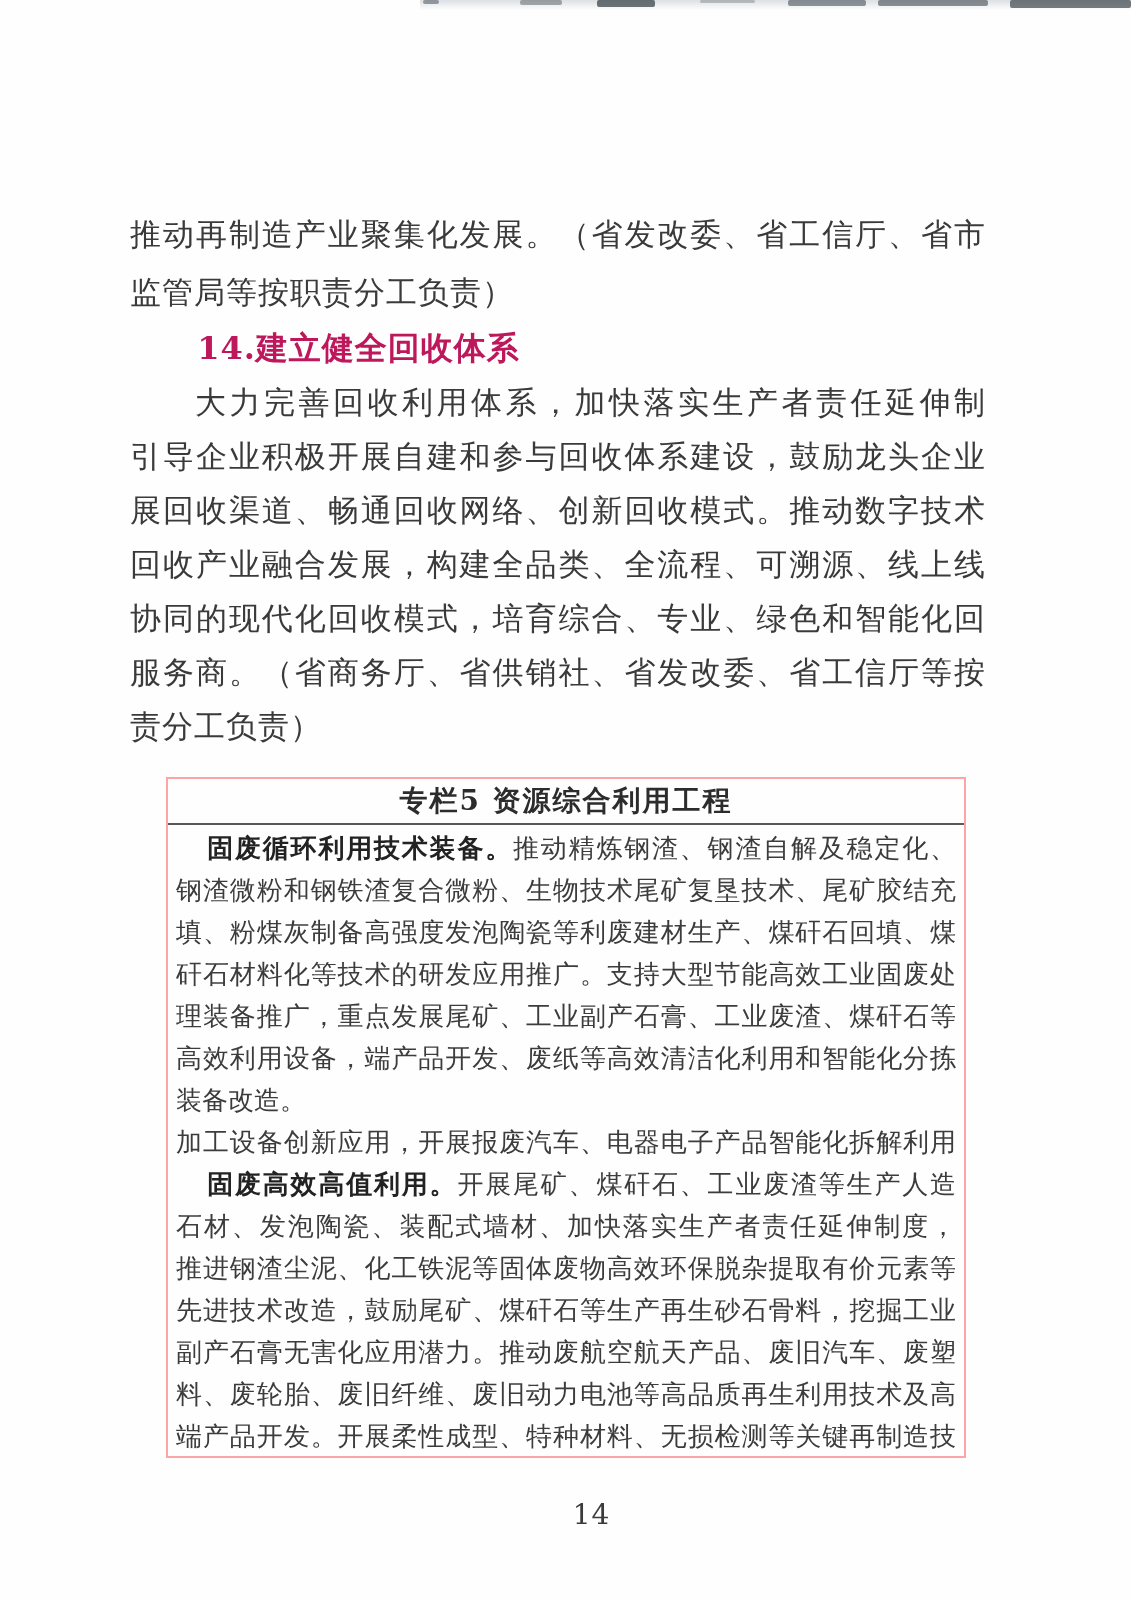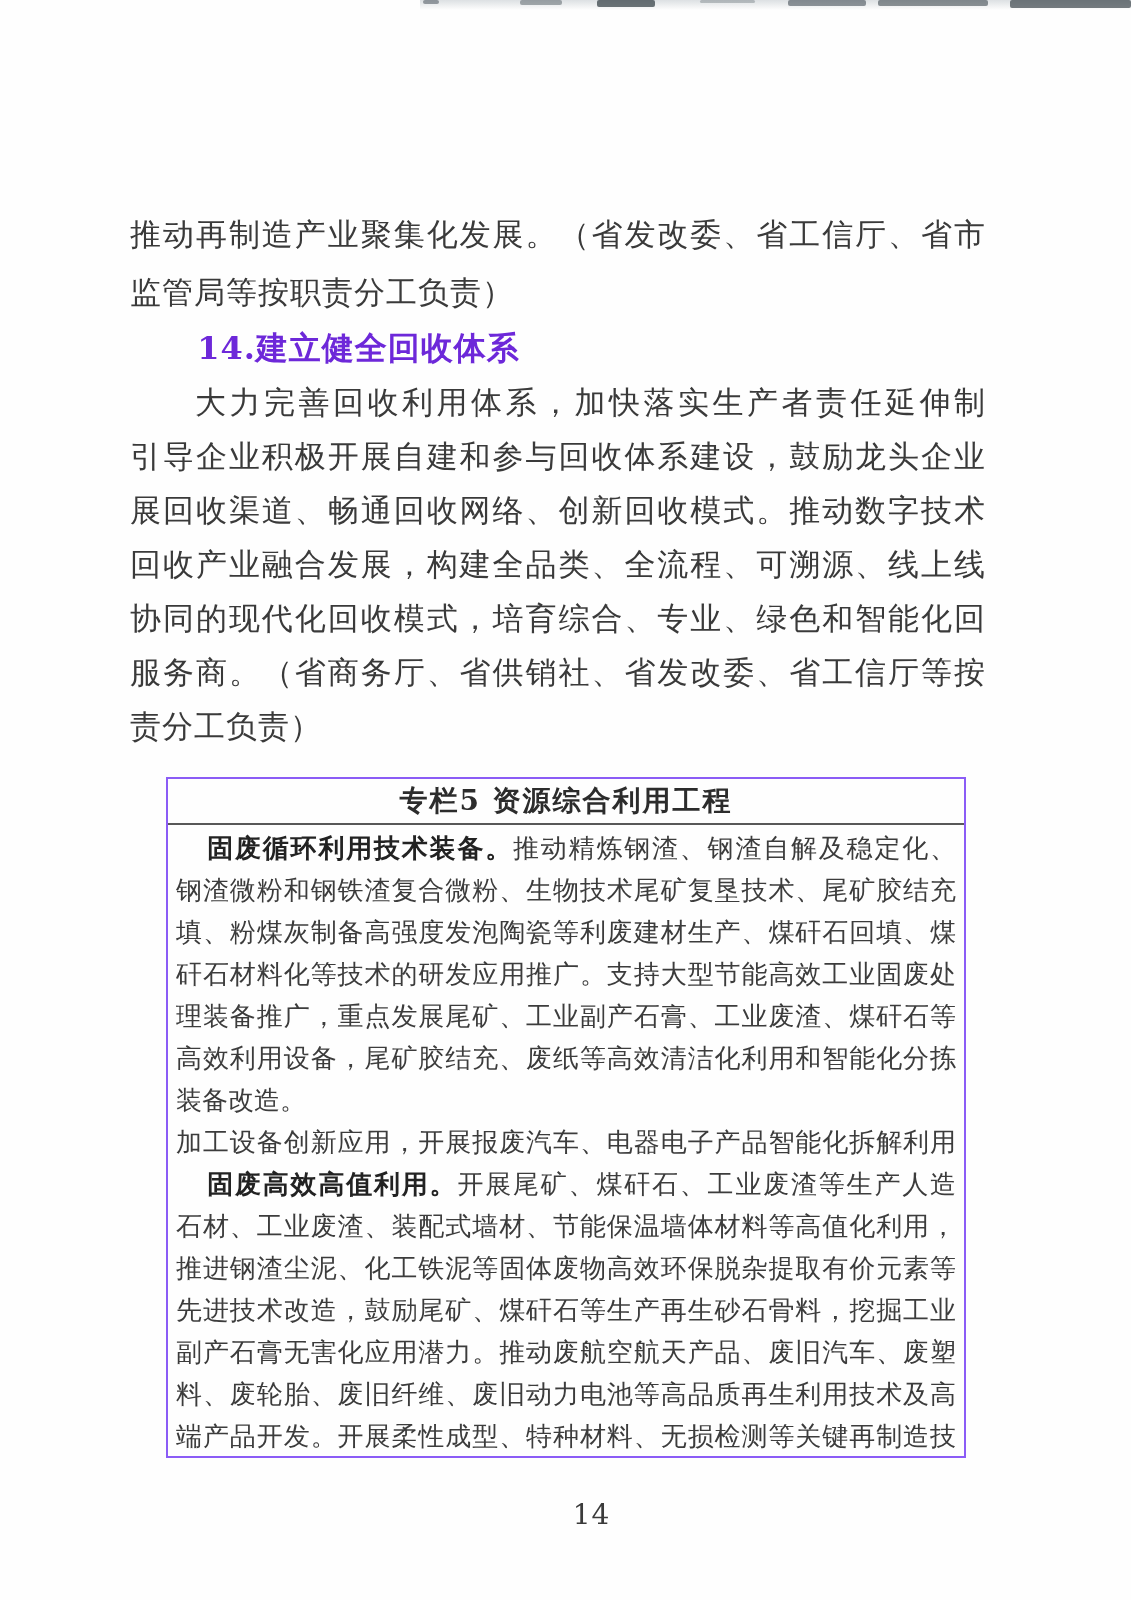--- a/index.html
+++ b/index.html
@@ -21,28 +21,28 @@
     position:absolute;left:130px;top:205px;width:856px;
     font-size:31px;
     letter-spacing:1px;
   }
   .mline{height:58px;line-height:58px;overflow:hidden;white-space:nowrap;}
   .pline{height:54px;line-height:54px;overflow:hidden;}
   .j{text-align:justify;text-align-last:justify;white-space:normal;}
   .indent2{text-indent:2.1em;}
   .heading{
     height:54px;line-height:54px;
-    font-weight:bold;color:#6d28d9;
+    font-weight:bold;color:#be185d;
     text-indent:2.1em;font-size:32px;
     overflow:hidden;white-space:nowrap;
   }
   
   .feature-box{
     position:absolute;left:166px;top:777px;width:800px;height:681px;
-    border:2px solid #8b5cf6;
+    border:2px solid #fca5a5;
     box-sizing:border-box;
     background:#fefefe;
   }
   .box-title{
     height:44px;line-height:44px;
     border-bottom:2px solid #585858;
     text-align:center;font-weight:bold;font-size:28px;color:#2c2c2c;
     letter-spacing:2px;overflow:hidden;
   }
   .box-body{padding:2px 8px 8px 8px;font-size:26px;color:#3c3c3c;}
@@ -86,26 +86,26 @@
 
   <div class="feature-box">
     <div class="box-title">专栏5 资源综合利用工程</div>
     <div class="box-body">
 
       <div class="bline j bindent"><span class="lead">固废循环利用技术装备。</span><span>推动精炼钢渣、钢渣自解及稳定化、</span></div>
       <div class="bline j">钢渣微粉和钢铁渣复合微粉、生物技术尾矿复垦技术、尾矿胶结充</div>
       <div class="bline j">填、粉煤灰制备高强度发泡陶瓷等利废建材生产、煤矸石回填、煤</div>
       <div class="bline j">矸石材料化等技术的研发应用推广。支持大型节能高效工业固废处</div>
       <div class="bline j">理装备推广，重点发展尾矿、工业副产石膏、工业废渣、煤矸石等</div>
-      <div class="bline j">高效利用设备，尾矿胶结充、废纸等高效清洁化利用和智能化分拣</div>
+      <div class="bline j">高效利用设备，端产品开发、废纸等高效清洁化利用和智能化分拣</div>
       <div class="bline">装备改造。</div>
       <div class="bline j">加工设备创新应用，开展报废汽车、电器电子产品智能化拆解利用</div>
 
       <div class="bline j bindent"><span class="lead">固废高效高值利用。</span><span>开展尾矿、煤矸石、工业废渣等生产人造</span></div>
-      <div class="bline j">石材、工业废渣、装配式墙材、节能保温墙体材料等高值化利用，</div>
+      <div class="bline j">石材、发泡陶瓷、装配式墙材、加快落实生产者责任延伸制度，</div>
       <div class="bline j">推进钢渣尘泥、化工铁泥等固体废物高效环保脱杂提取有价元素等</div>
       <div class="bline j">先进技术改造，鼓励尾矿、煤矸石等生产再生砂石骨料，挖掘工业</div>
       <div class="bline j">副产石膏无害化应用潜力。推动废航空航天产品、废旧汽车、废塑</div>
       <div class="bline j">料、废轮胎、废旧纤维、废旧动力电池等高品质再生利用技术及高</div>
       <div class="bline j">端产品开发。开展柔性成型、特种材料、无损检测等关键再制造技</div>
 
     </div>
   </div>
 
   <div class="page-number">14</div>

